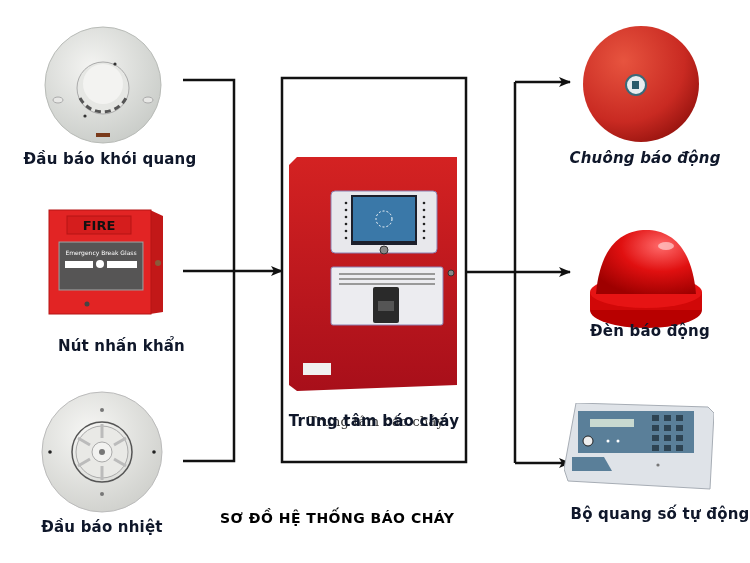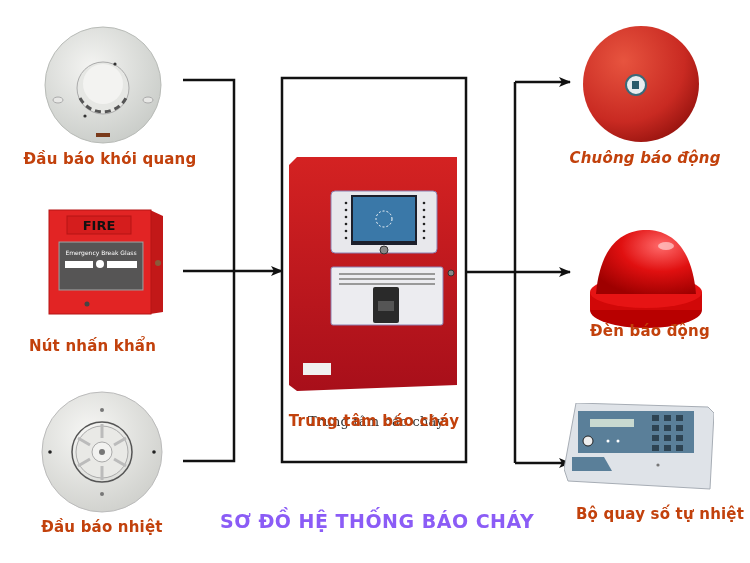--- a/index.html
+++ b/index.html
@@ -1,19 +1,19 @@
 <!DOCTYPE html>
 <html><head>
 <meta charset="utf-8">
 <style>
   html, body { margin:0; padding:0; background:#ffffff; }
   body { width:750px; height:563px; position:relative; overflow:hidden; font-family:"DejaVu Sans","Liberation Sans",sans-serif; }
   .abs { position:absolute;text-align:right; }
-  .label { position:absolute; color:#c2410c; font-weight:bold; font-size:15px; white-space:nowrap; text-align:center; letter-spacing:0.2px; }
-  .title { position:absolute; color:#8b5cf6; font-weight:bold; font-size:19px; white-space:nowrap; letter-spacing:0.5px; }
+  .label { position:absolute; color:#0f172a; font-weight:bold; font-size:15px; white-space:nowrap; text-align:center; letter-spacing:0.2px; }
+  .title { position:absolute; color:#000000; font-weight:bold; font-size:14px; white-space:nowrap; letter-spacing:0.5px; }
   svg.wires { position:absolute; left:0; top:0; }
 </style>
 </head>
 <body>
 
 <svg class="wires" width="750" height="563">
   <defs>
     <marker id="ah" markerWidth="12" markerHeight="10" refX="11" refY="5" orient="auto" markerUnits="userSpaceOnUse">
       <path d="M0,0 L12,5 L0,10 L3,5 Z" fill="#111"></path>
     </marker>
@@ -62,21 +62,21 @@
     <rect x="14" y="34" width="84" height="48" fill="#2b2a2a" stroke="#999"></rect>
     <rect x="14" y="34" width="84" height="48" fill="#d8d8d8" opacity="0.25"></rect>
     <text x="56" y="47" text-anchor="middle" font-family="DejaVu Sans, sans-serif" font-size="6" fill="#fff">Emergency Break Glass</text>
     <rect x="20" y="53" width="28" height="7" fill="#fff"></rect>
       <rect x="62" y="53" width="30" height="7" fill="#fff"></rect>
     <circle cx="55" cy="56" r="4" fill="#fff"></circle>
     <circle cx="42" cy="96" r="2.5" fill="#444"></circle>
     <circle cx="113" cy="55" r="3" fill="#8a5a3a"></circle>
   </svg>
 </div>
-<div class="label" style="left:0px;top:337px;width:185px;">Nút nhấn khẩn</div>
+<div class="label" style="left:0px;top:337px;width:185px;text-align:right;">Nút nhấn khẩn</div>
 
 <div class="abs" style="left:38px;top:388px;width:128px;height:128px;">
   <svg width="128" height="128">
     <defs>
       <radialGradient id="hd" cx="40%" cy="35%" r="70%">
         <stop offset="0" stop-color="#f7f7f5"></stop>
           <stop offset="1" stop-color="#cfd0cc"></stop>
       </radialGradient>
     </defs>
     <circle cx="64" cy="64" r="60" fill="url(#hd)" stroke="#bbb"></circle>
@@ -196,15 +196,15 @@
         <rect x="100" y="32" width="7" height="6"></rect>
         <rect x="112" y="32" width="7" height="6"></rect>
       <rect x="88" y="42" width="7" height="6"></rect>
         <rect x="100" y="42" width="7" height="6"></rect>
         <rect x="112" y="42" width="7" height="6"></rect>
     </g>
     <polygon points="8,54 40,54 48,68 8,68" fill="#5a7f99"></polygon>
     <circle cx="94" cy="62" r="1.6" fill="#777"></circle>
   </svg>
 </div>
-<div class="label" style="left:570px;top:505px;width:180px;">Bộ quay số tự nhiệt</div>
+<div class="label" style="left:570px;top:505px;width:180px;">Bộ quang số tự động</div>
 
 <div class="title" style="left:220px;top:510px;">SƠ ĐỒ HỆ THỐNG BÁO CHÁY</div>
 
 </body></html>

